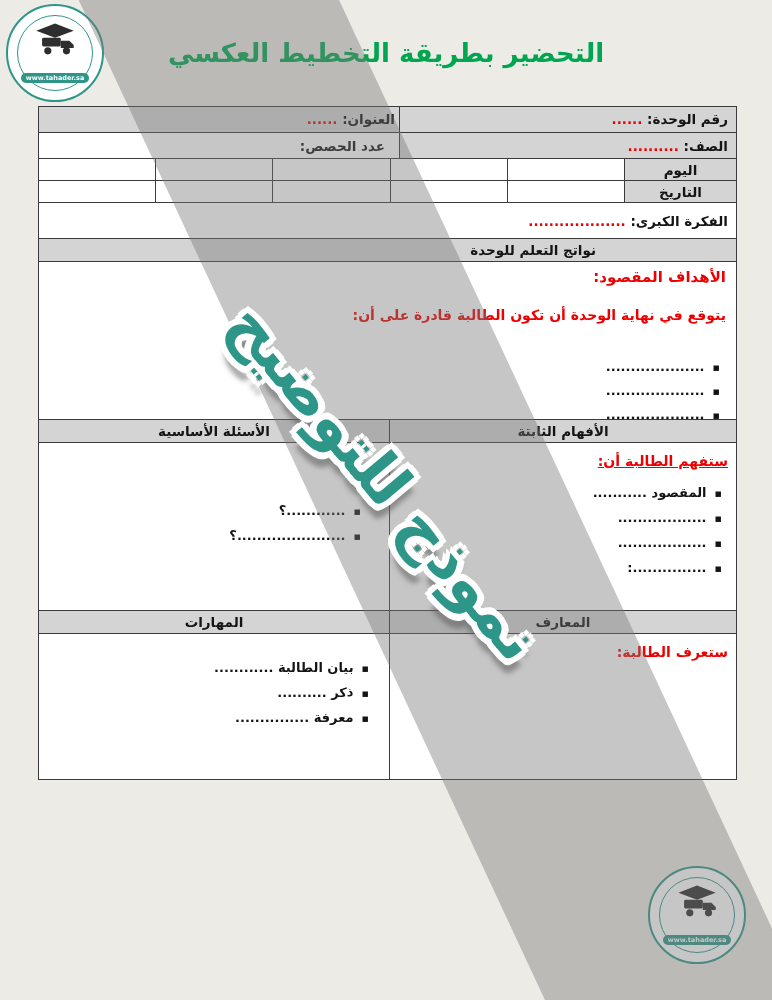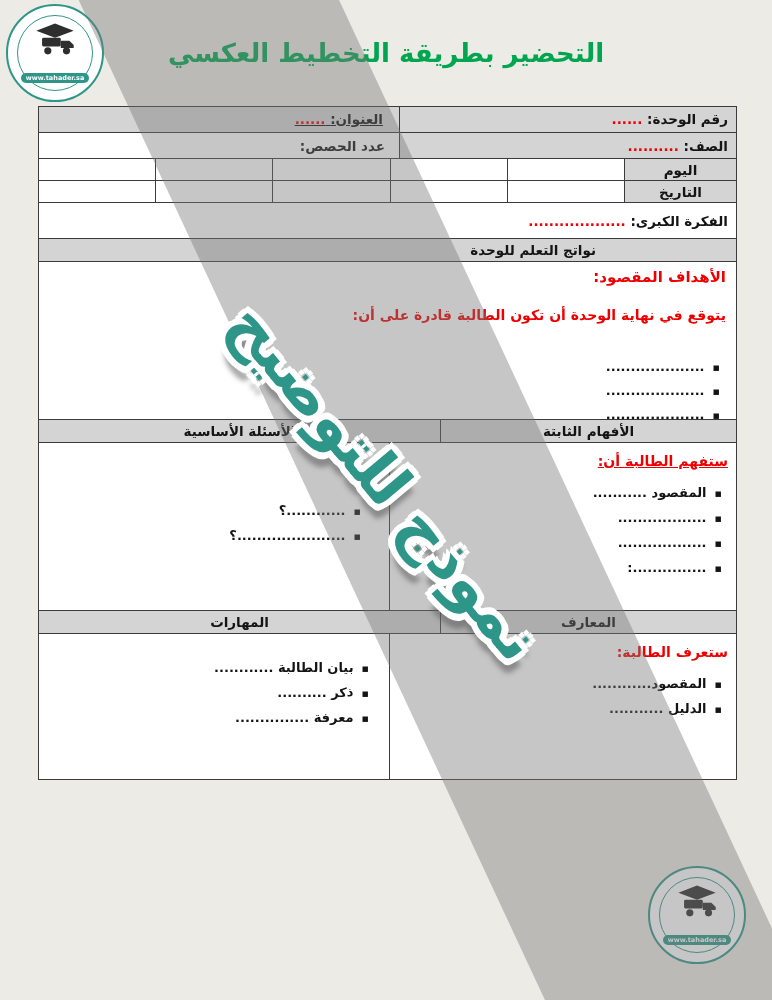--- a/index.html
+++ b/index.html
@@ -50,21 +50,21 @@
 
   .bullets { list-style: none; padding: 0 6px 0 0; }
   .bullets li { line-height: 23px; font-size: 13px; }
   .bullets li::before { content: "▪"; margin-left: 8px; font-size: 11px; }
   .mt32 { margin-top: 32px; }
   .mt12 { margin-top: 12px; }
   .mt6 { margin-top: 6px; }
   .lh24 li { line-height: 24px; }
 
   .r-head2 { height: 23px; line-height: 23px; text-align: center; }
-  .h2-right { width: 296px; border-left: 1px solid var(--border, #3B3B3B); }
+  .h2-right { width: 347px; border-left: 1px solid var(--border, #3B3B3B); }
   .h2-left { flex: 1; }
 
   .r-cols-und { height: 168px; }
   .r-cols-know { height: 146px; }
   .col-right { width: 347px; border-left: 1px solid var(--border, #3B3B3B); padding: 10px 8px 0; }
   .col-left-q { flex: 1; padding: 56px 22px 0; }
   .col-left-sk { flex: 1; padding: 16px 10px 0; }
 
   
   .band {
@@ -121,21 +121,21 @@
 
   <div class="doc-title">التحضير بطريقة التخطيط العكسي</div>
 
   <div class="tbl">
 
     <div class="row r-info gray">
       <div class="c1">
         <span>رقم الوحدة:</span>
         <span class="red">......</span>
       </div>
-      <div class="c2" style="padding:0 16px;text-decoration:underline;">
+      <div class="c2" style="padding:0 4px;">
         <span>العنوان:</span>
         <span class="red">......</span>
       </div>
     </div>
 
     <div class="row r-info2">
       <div class="c1 gray">
         <span>الصف:</span>
         <span class="red">..........</span>
       </div>
@@ -205,24 +205,20 @@
     </div>
 
     <div class="row r-head2 gray">
       <div class="h2-right">المعارف</div>
       <div class="h2-left">المهارات</div>
     </div>
 
     <div class="row r-cols-know">
       <div class="col-right">
         <div class="red-sub" style="margin-top:0;">ستعرف الطالبة:</div>
-        <ul class="bullets mt12 lh24">
-          <li>المقصود............</li>
-          <li>الدليل ...........</li>
-        </ul>
       </div>
       <div class="col-left-sk">
         <ul class="bullets mt6 lh24" style="padding-right:10px;">
           <li>بيان الطالبة ............</li>
           <li>ذكر ..........</li>
           <li>معرفة ...............</li>
         </ul>
       </div>
     </div>
 

